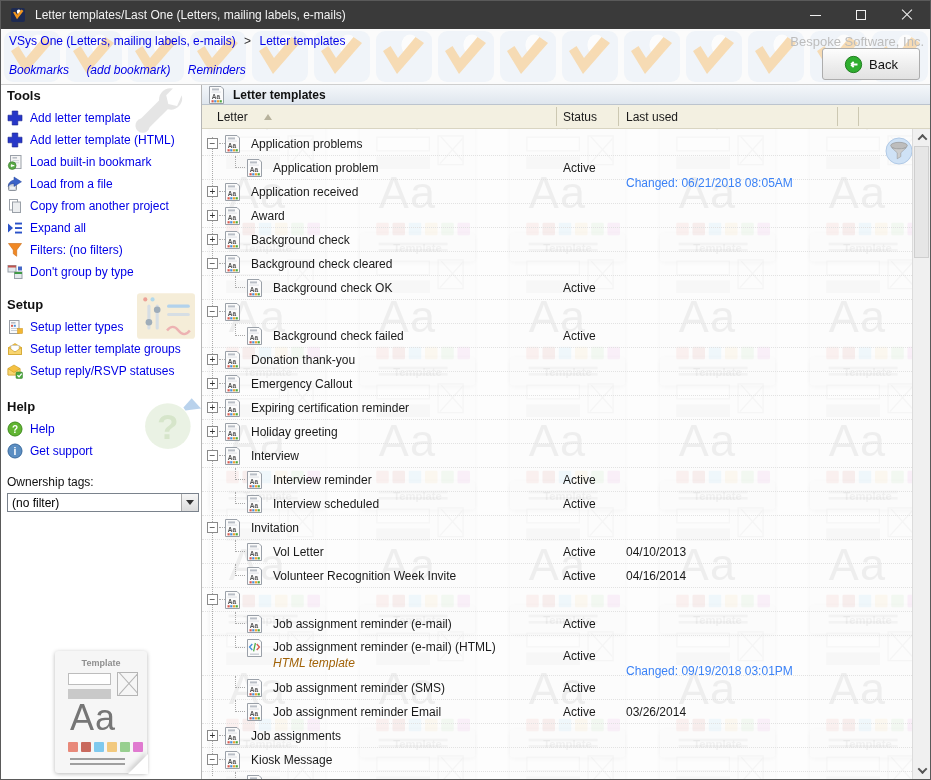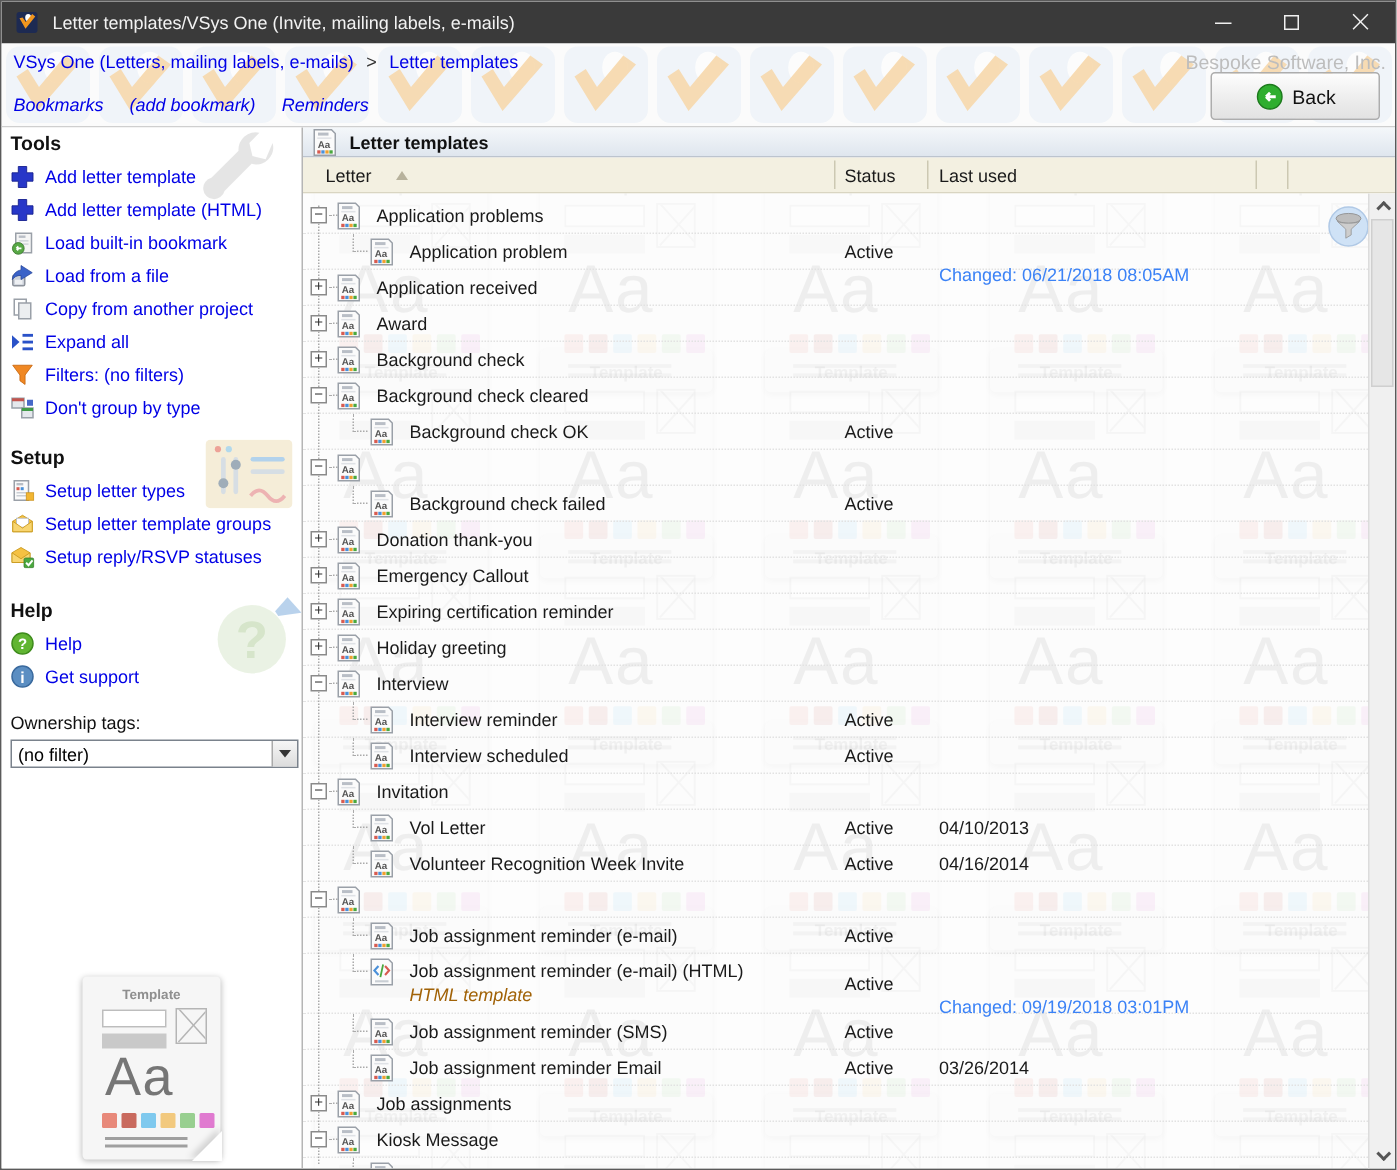--- a/index.html
+++ b/index.html
@@ -24,21 +24,21 @@
   .headband{ position:absolute; left:0; top:28px; width:100%; height:56px; background:#fbfbfb;
              border-bottom:1px solid #cfcfcf; overflow:hidden; }
   #top-wm{ position:absolute; inset:0; }
   #top-wm .vtile{ position:absolute; top:1px; width:58px; height:53px; opacity:.55; }
   .breadcrumb{ position:absolute; left:8px; top:5px; font-size:12px; white-space:nowrap; }
   .breadcrumb .sep{ color:#333; margin:0 5px; }
   a.link{ color:#0000e6; cursor:pointer; }
   .company{ position:absolute; right:6px; top:5px; font-size:13px; color:#bdbdbd; }
   .quicklinks{ position:absolute; left:8px; top:34px; font-size:12px; font-style:italic; }
   .quicklinks a{ margin-right:14px; }
-  .back-btn{ position:absolute; right:10px; top:19px; width:113px; height:32px;
+  .back-btn{ position:absolute; right:10px; top:19px; width:98px; height:32px;
              border:1px solid #adadad; border-radius:3px;
              background:linear-gradient(#fdfdfd,#ececec 60%,#e2e2e2);
              display:flex; align-items:center; justify-content:center; gap:6px;
              font-size:13px; color:#111; cursor:pointer; }
   .back-btn svg{ width:19px; height:19px; }
 
   
   .sidebar{ position:absolute; left:0; top:84px; width:201px; bottom:0; background:#fff;
             border-right:1px solid #b5b5b5; }
   .side-section{ position:absolute; left:6px; right:4px; }
@@ -127,21 +127,21 @@
 <body>
 
 <div id="window">
 
   <div class="titlebar">
     <svg class="app-icon" viewBox="0 0 16 16">
         <rect x="1" y="1" width="14" height="14" rx="2" fill="#1d2a52"></rect>
         <ellipse cx="8.8" cy="4.8" rx="2" ry="2.4" fill="#fff"></ellipse>
         <path d="M3 5.2l4 7 6.5-8.2-2-1.6-4.3 5.3-2.1-3z" fill="#f0951e"></path>
       </svg>
-    <span class="title">Letter templates/VSys One (Invite, mailing labels, e-mails)</span>
+    <span class="title">Letter templates/Last One (Letters, mailing labels, e-mails)</span>
     <div class="win-controls">
       <div class="win-btn">
           <span class="glyph-min"></span>
         </div>
       <div class="win-btn">
           <span class="glyph-max"></span>
         </div>
       <div class="win-btn">
           <span class="glyph-close"></span>
         </div>

